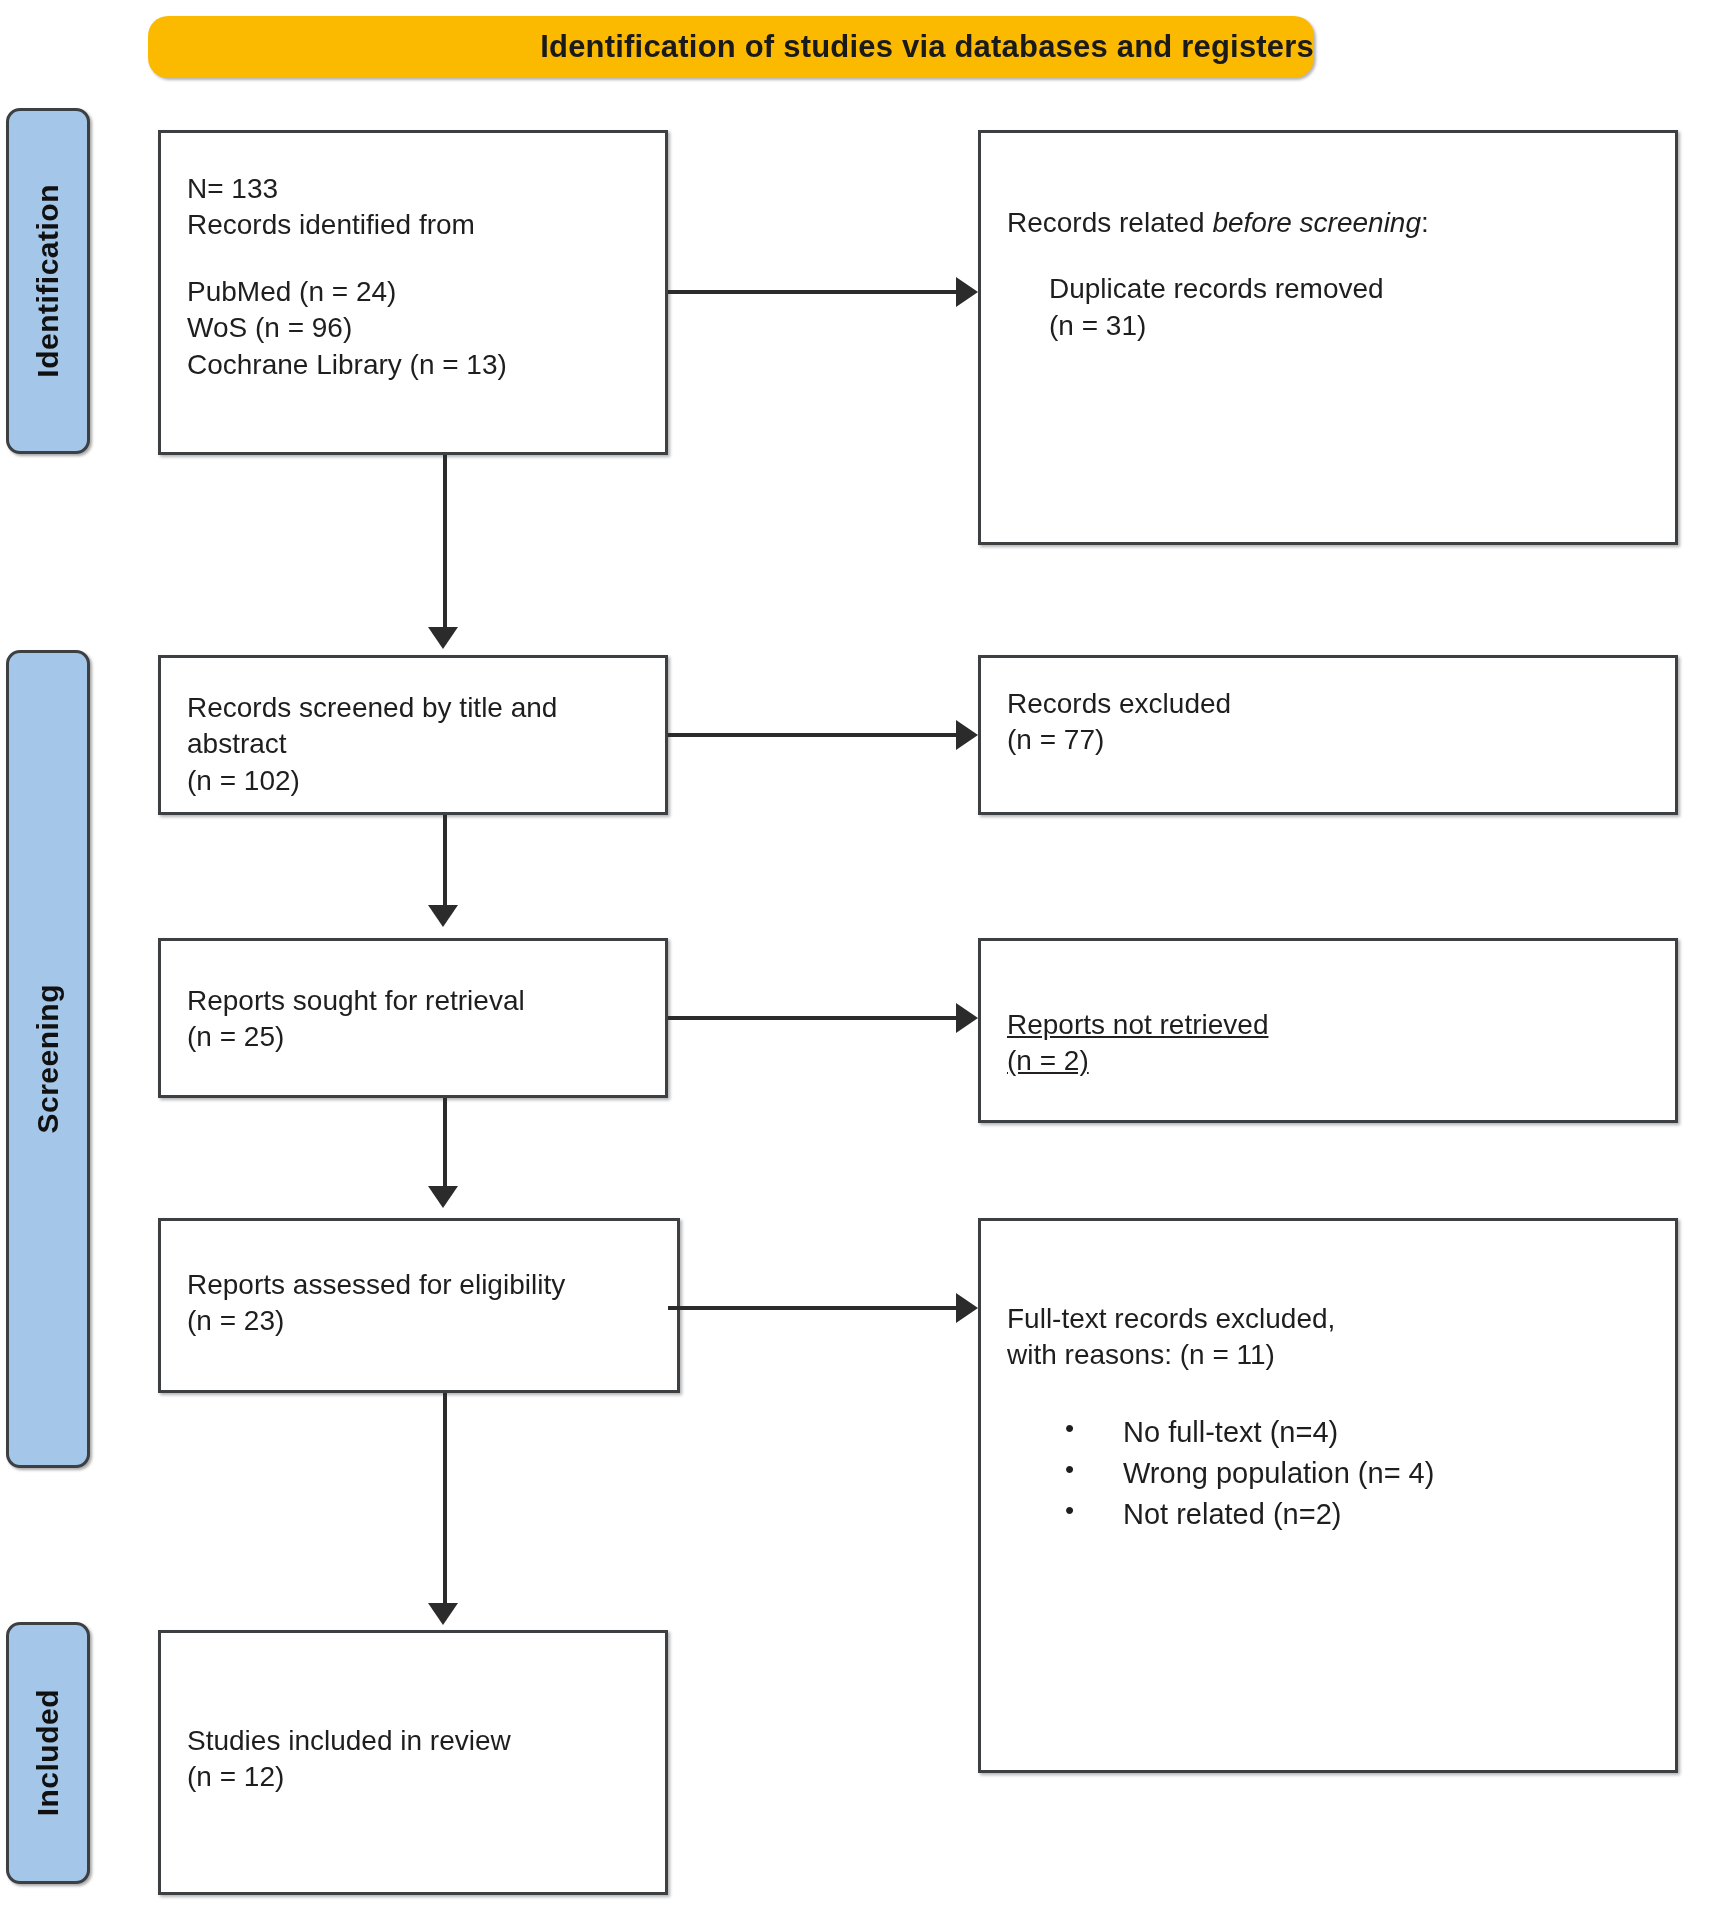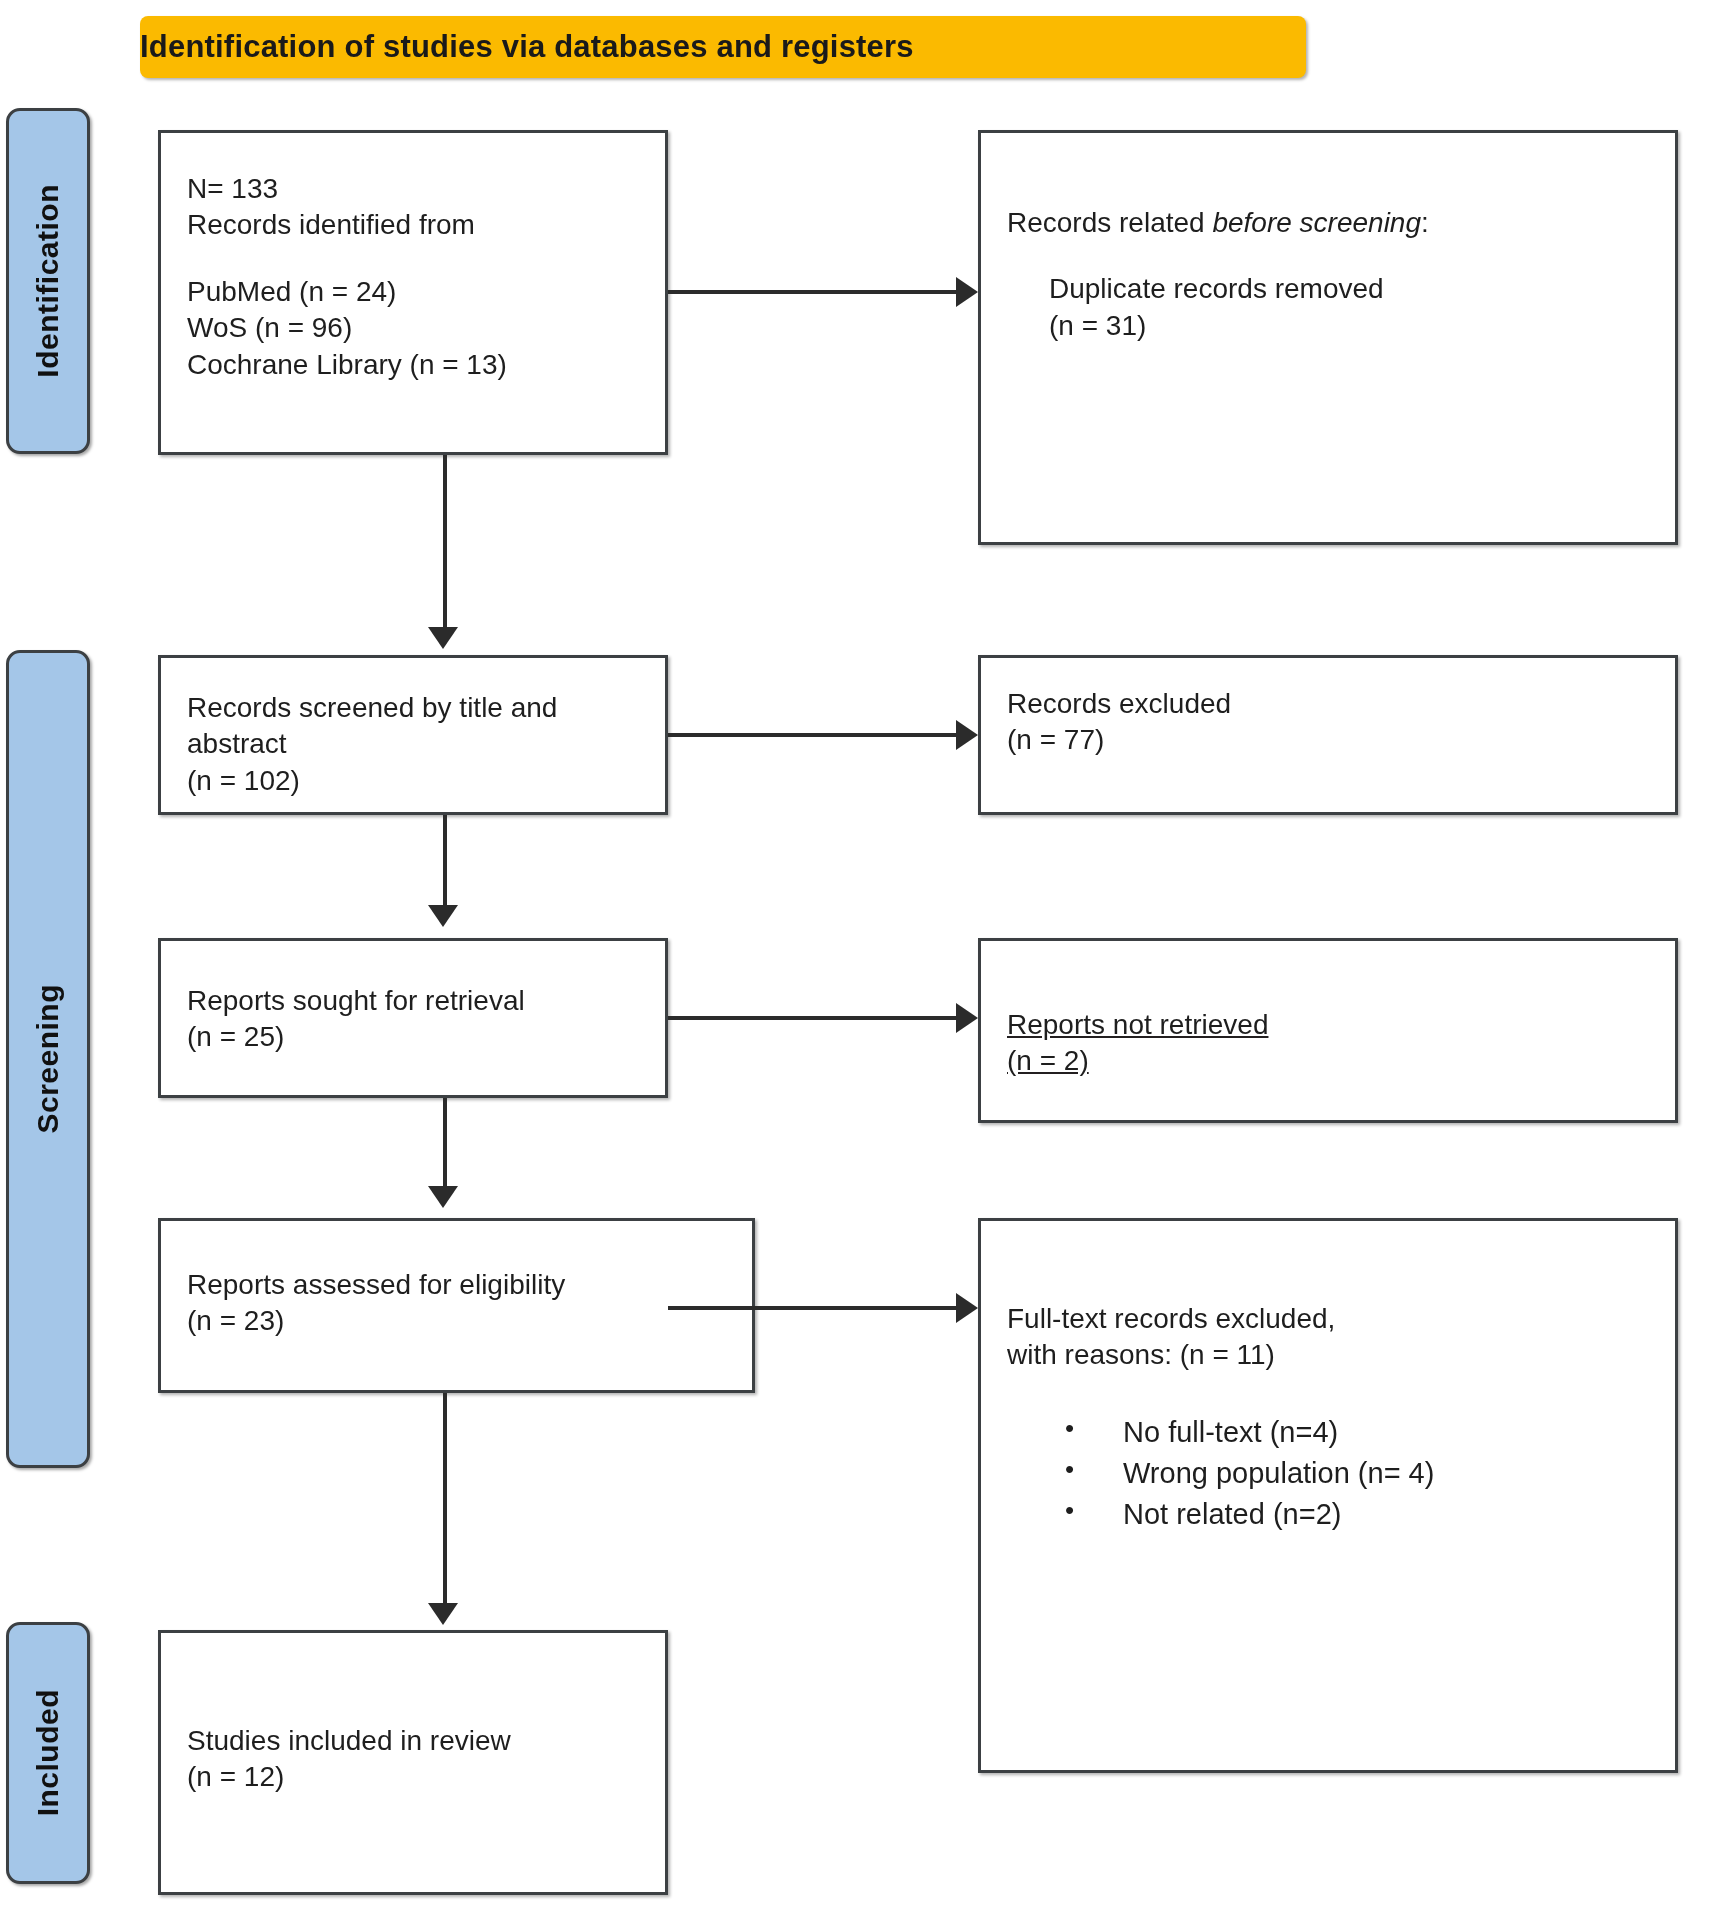--- a/index.html
+++ b/index.html
@@ -16,30 +16,30 @@
     position: relative;
     width: 1713px;
     height: 1930px;
     background: #ffffff;
     overflow: hidden;
   }
 
   
   .banner {
     position: absolute;
-    left: 140px;
+    left: 148px;
     top: 16px;
     width: 1166px;
     height: 62px;
     background: #fbba00;
-    border-radius: 8px;
+    border-radius: 20px;
     box-shadow: 2px 2px 3px rgba(0,0,0,0.30);
     display: flex;
     align-items: center;
-    justify-content: flex-start;
+    justify-content: flex-end;
   }
   .banner-text {
     font-size: 31px;
     font-weight: bold;
     color: #1a1a1a;
     letter-spacing: 0.2px;
     text-align: center;
   }
 
   
@@ -82,21 +82,21 @@
     color: #1e1e1e;
     white-space: pre-line;
   }
   .box p.gap { margin-top: 30px; }
   .box em { font-style: italic; }
 
   
   #box-identified   { left: 158px; top: 130px;  width: 510px; height: 325px; }
   #box-screened     { left: 158px; top: 655px;  width: 510px; height: 160px; }
   #box-sought       { left: 158px; top: 938px;  width: 510px; height: 160px; }
-  #box-assessed     { left: 158px; top: 1218px; width: 597px; height: 175px; }
+  #box-assessed     { left: 158px; top: 1218px; width: 522px; height: 175px; }
   #box-included     { left: 158px; top: 1630px; width: 510px; height: 265px; }
 
   
   #box-removed      { left: 978px; top: 130px;  width: 700px; height: 415px; }
   #box-excluded     { left: 978px; top: 655px;  width: 700px; height: 160px; }
   #box-notretrieved { left: 978px; top: 938px;  width: 700px; height: 185px; text-decoration: underline; }
   #box-fulltext     { left: 978px; top: 1218px; width: 700px; height: 555px; }
 
   #box-removed   { padding-top: 72px; }
   #box-excluded  { padding-top: 28px; }

